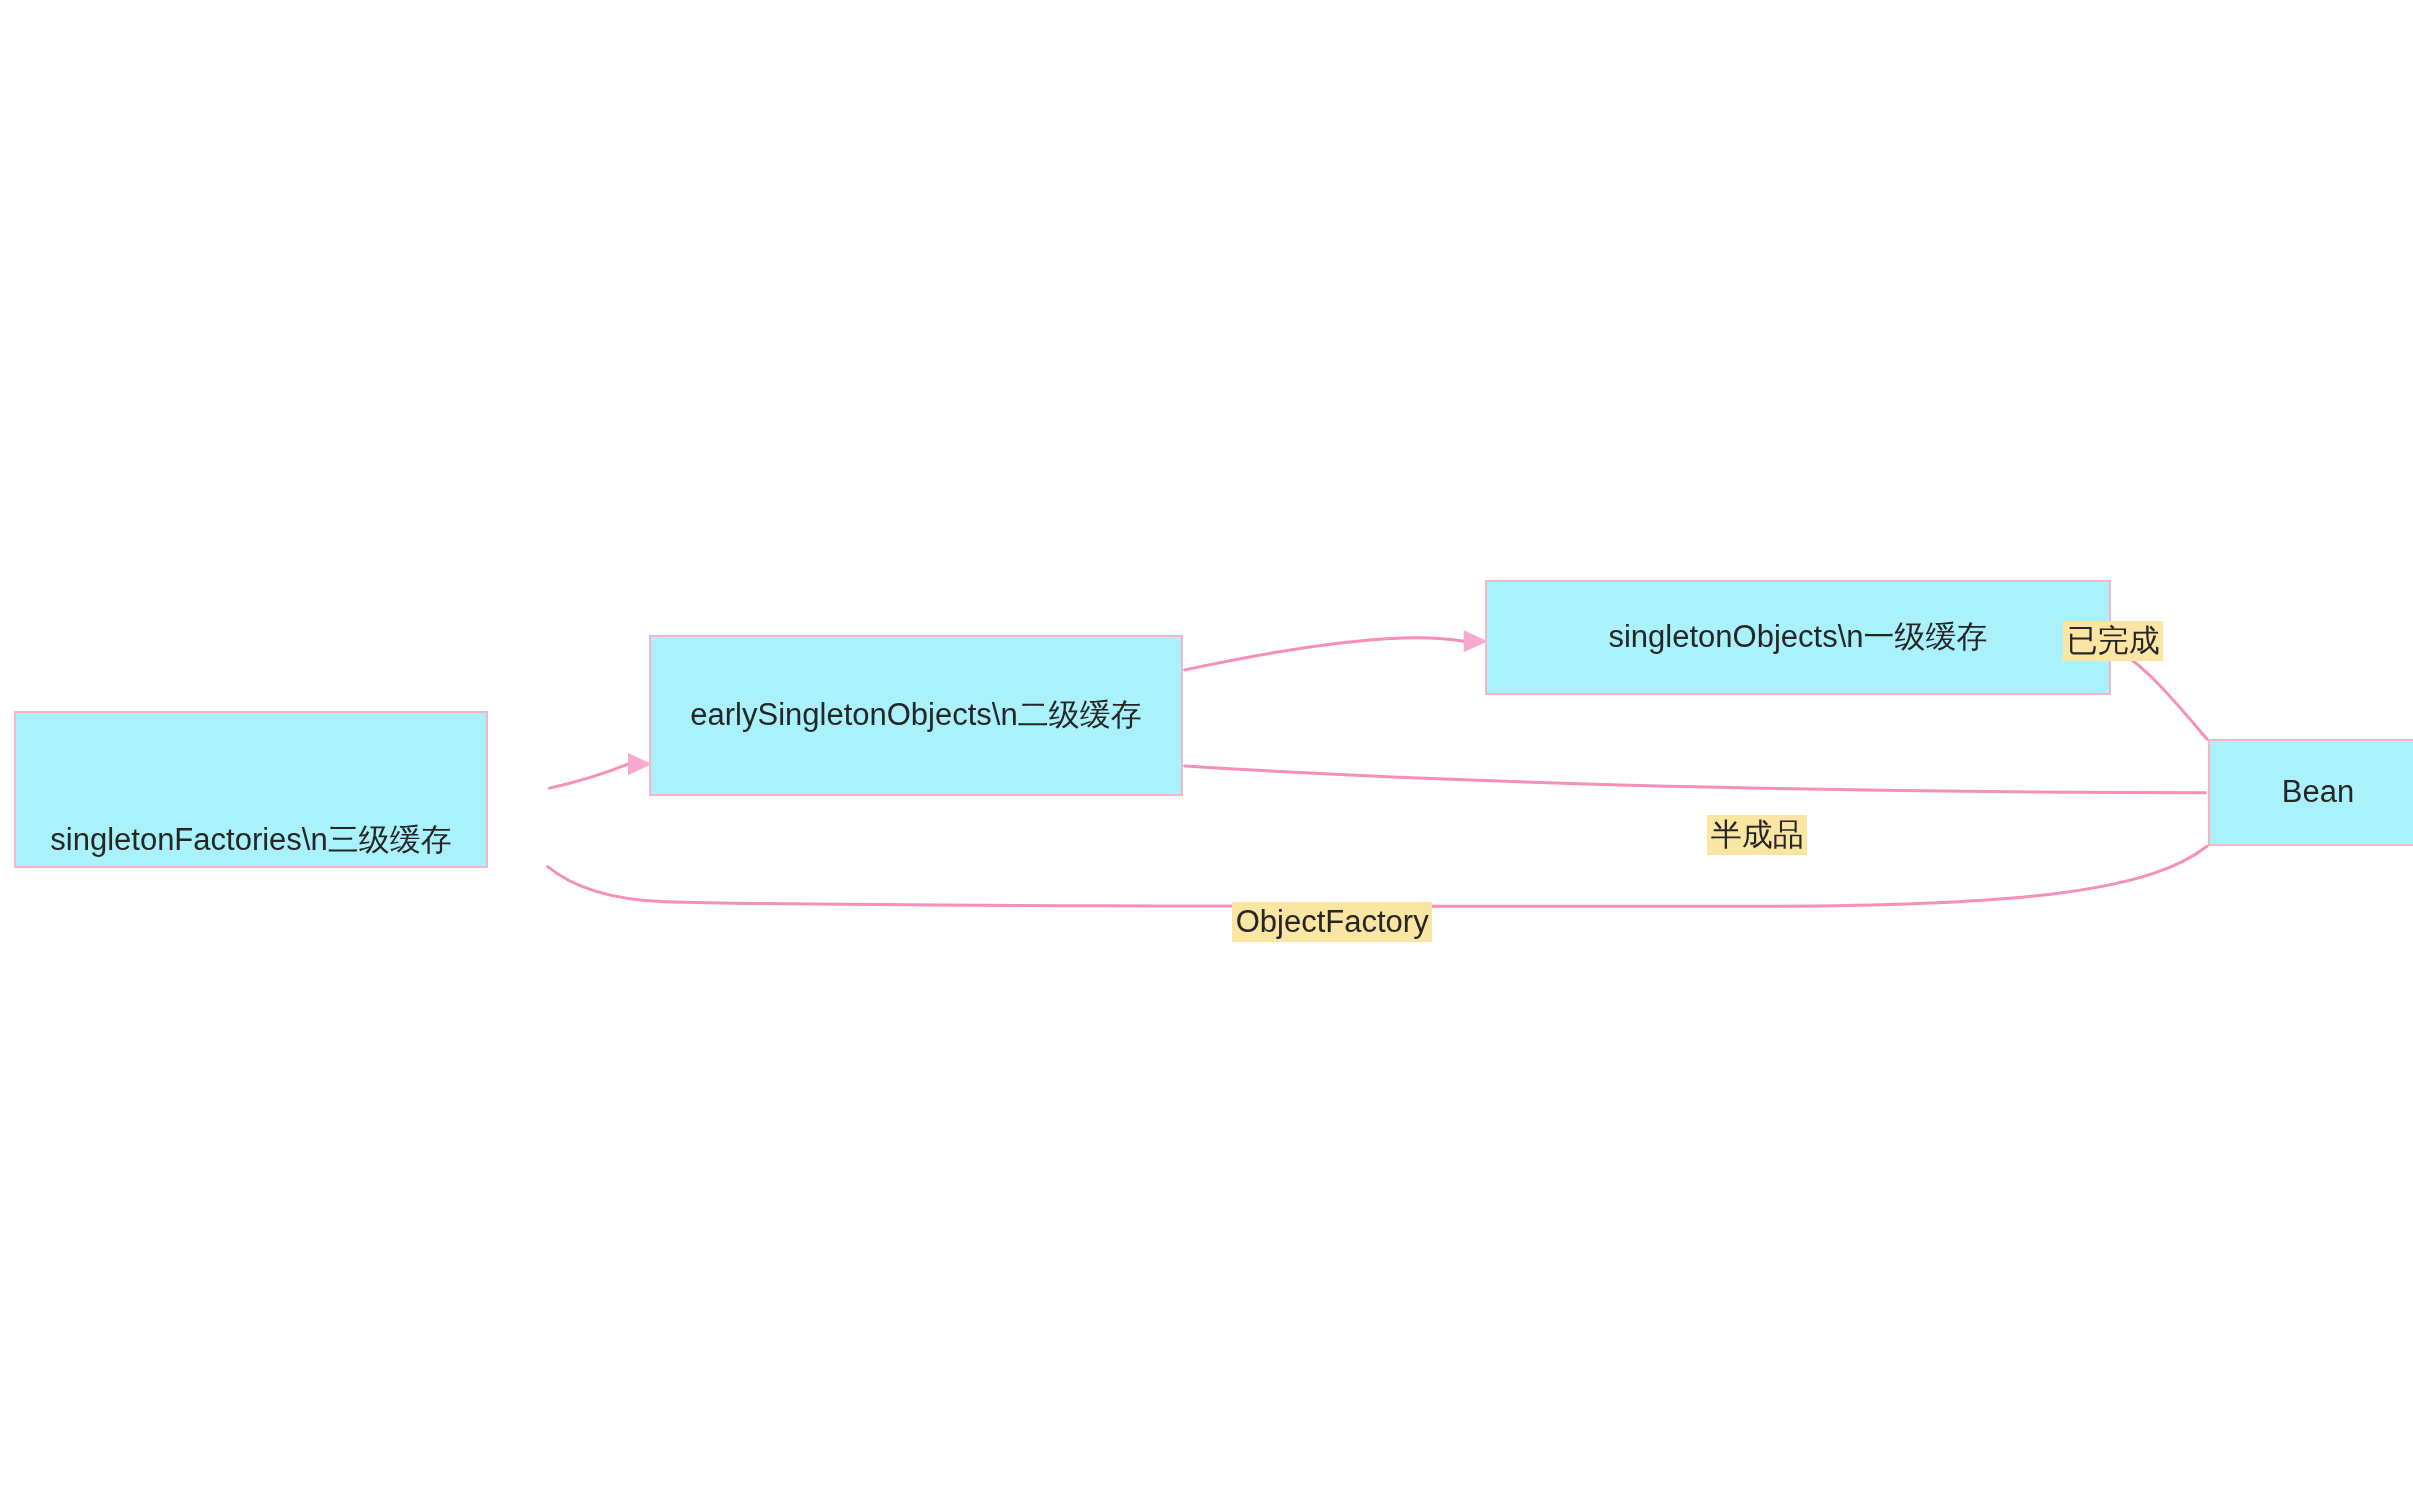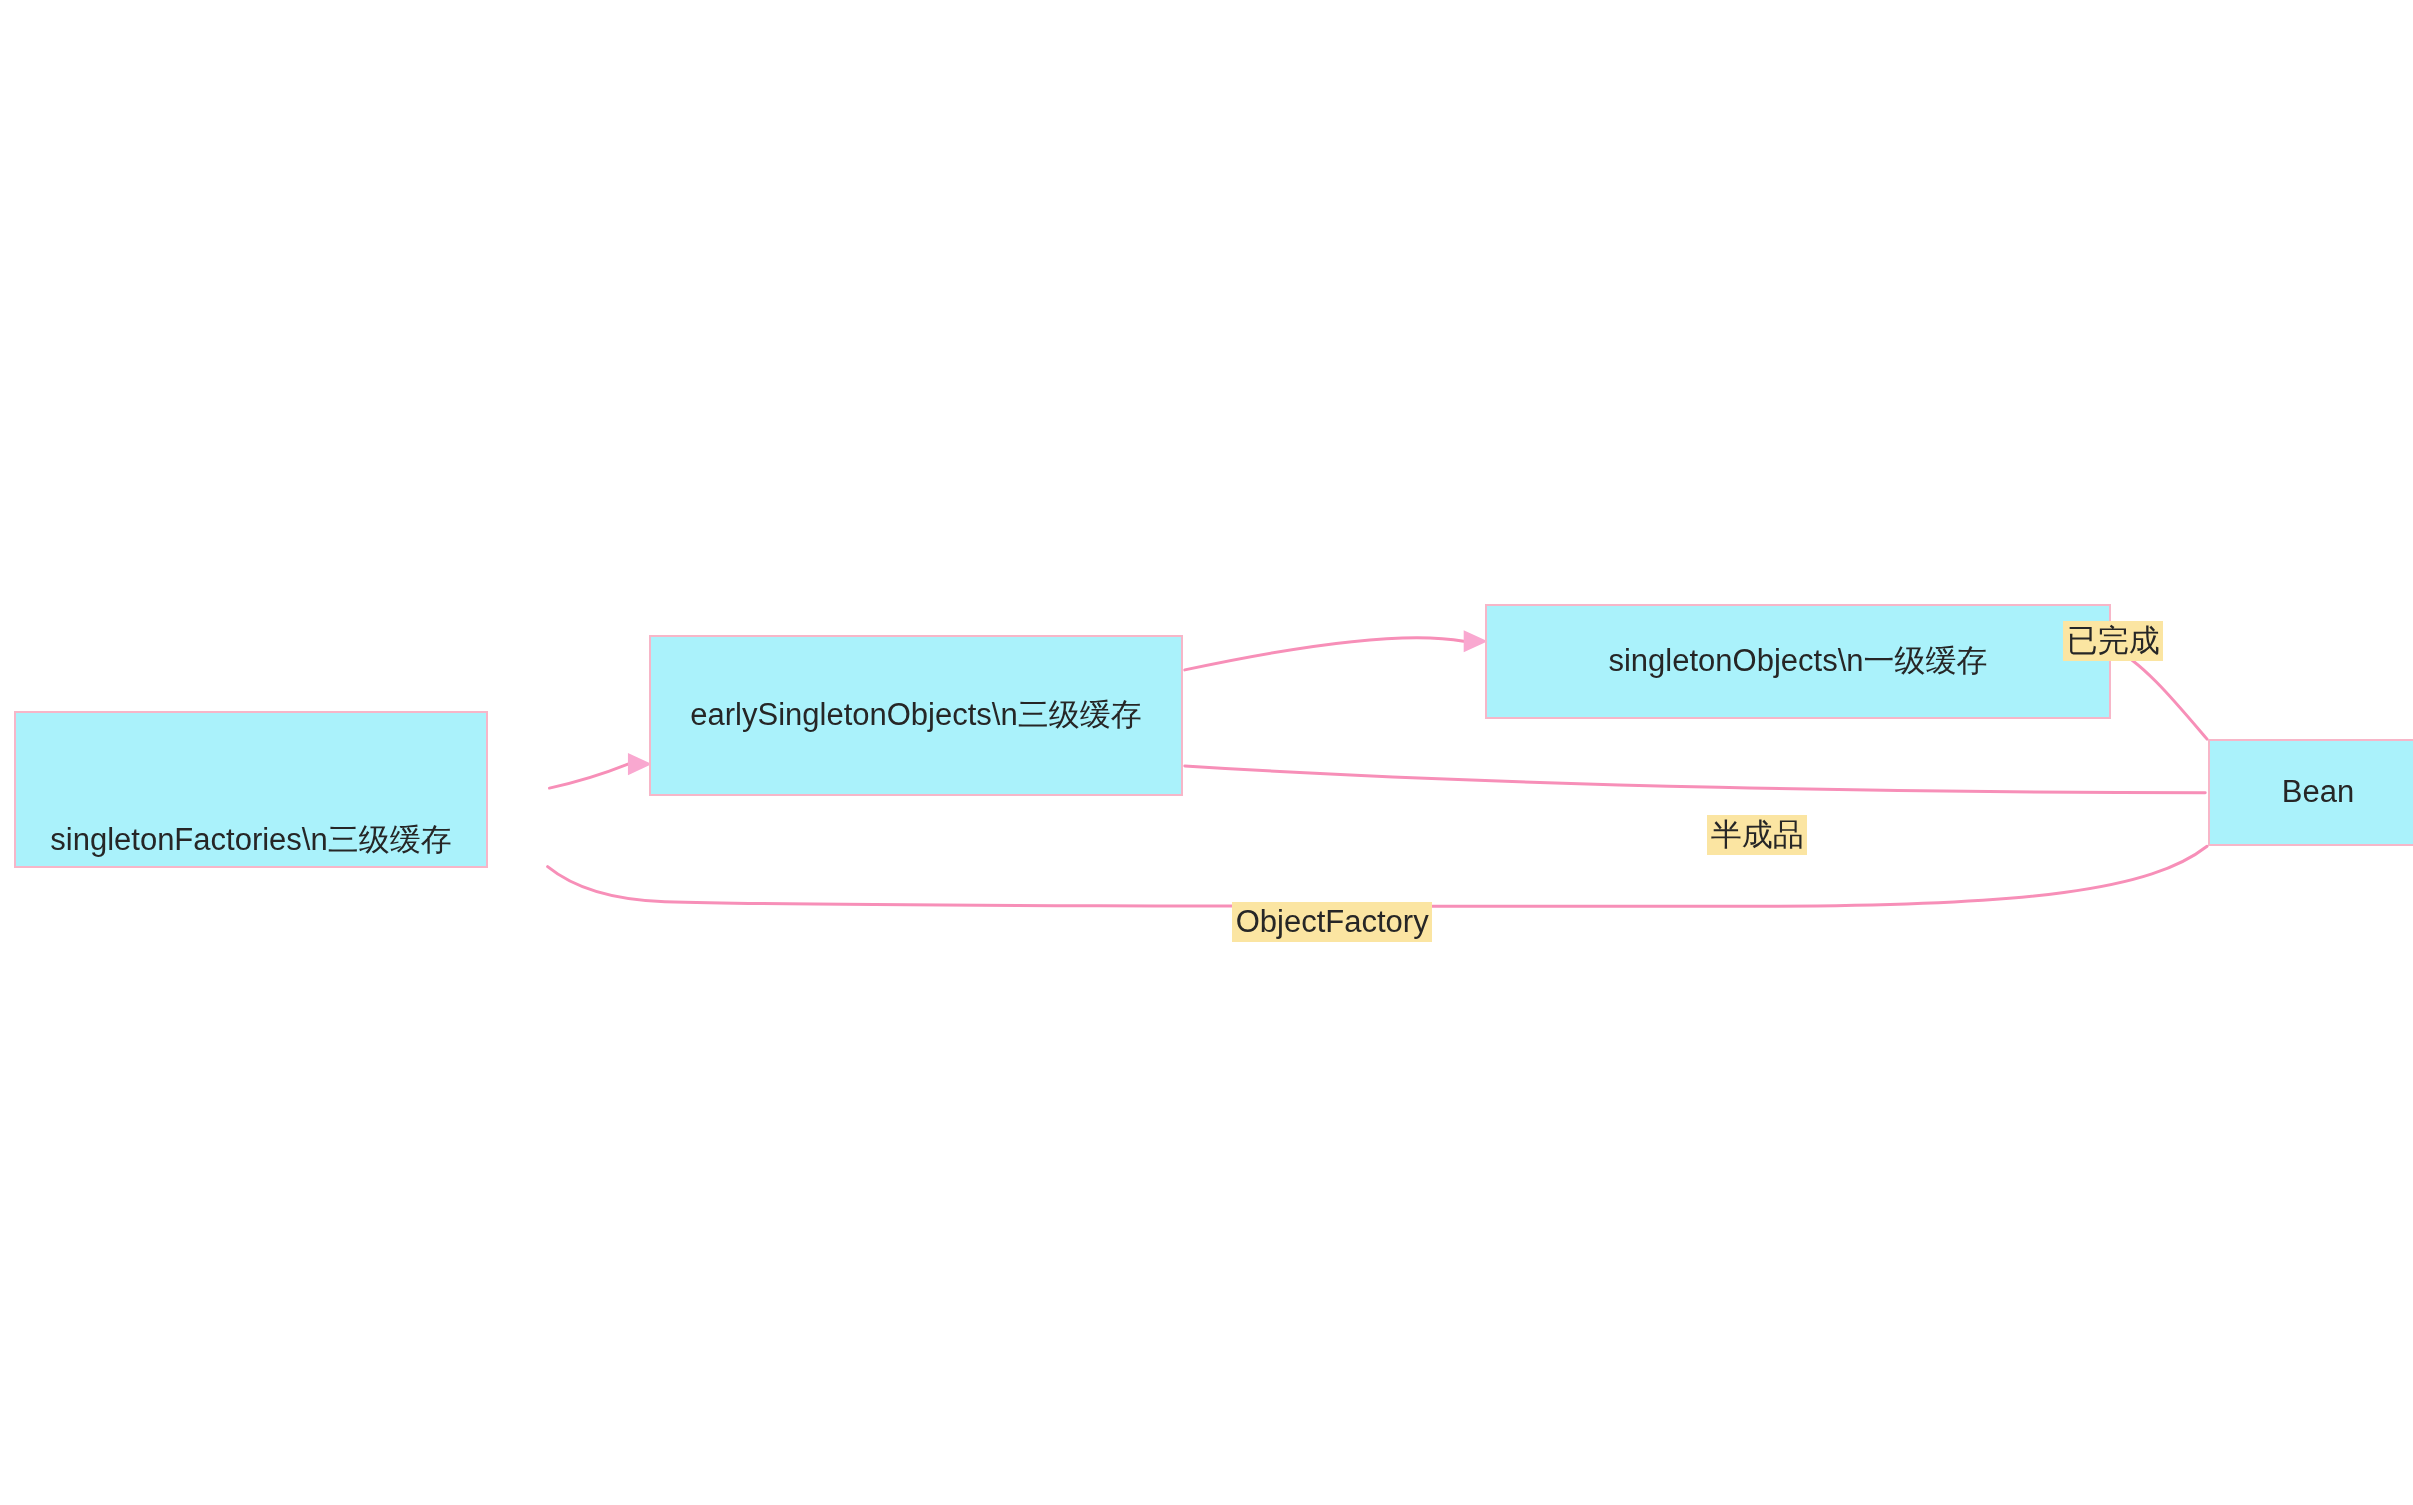--- a/index.html
+++ b/index.html
@@ -67,21 +67,21 @@
   #node-singleton-factories {
     left: 14px;  top: 711px;  width: 474px;  height: 157px;
     font-size: 31px;
     align-items: flex-end;
   }
   #node-early-singleton-objects {
     left: 649px; top: 635px;  width: 534px;  height: 161px;
     font-size: 31px;
   }
   #node-singleton-objects {
-    left: 1485px; top: 604px; width: 626px;  height: 115px;
+    left: 1485px; top: 580px; width: 626px;  height: 115px;
     font-size: 31px;
   }
   #node-bean {
     left: 2208px; top: 739px; width: 220px;  height: 107px;
     font-size: 31px;
   }
 
   
   .edge-label {
     position: absolute;
@@ -118,21 +118,21 @@
     <path class="edge-path" d="M 2390 916 C 2330 963, 2200 981, 1900 981
              C 1400 981, 900 981, 720 976
              C 660 974, 620 960, 593 938"></path>
   </svg>
 
   <div class="node" id="node-singleton-factories">
     <span class="node-label">singletonFactories\n三级缓存</span>
   </div>
 
   <div class="node" id="node-early-singleton-objects">
-    <span class="node-label">earlySingletonObjects\n三级缓存</span>
+    <span class="node-label">earlySingletonObjects\n二级缓存</span>
   </div>
 
   <div class="node" id="node-singleton-objects">
     <span class="node-label">singletonObjects\n一级缓存</span>
   </div>
 
   <div class="node" id="node-bean">
     <span class="node-label">Bean</span>
   </div>
 

